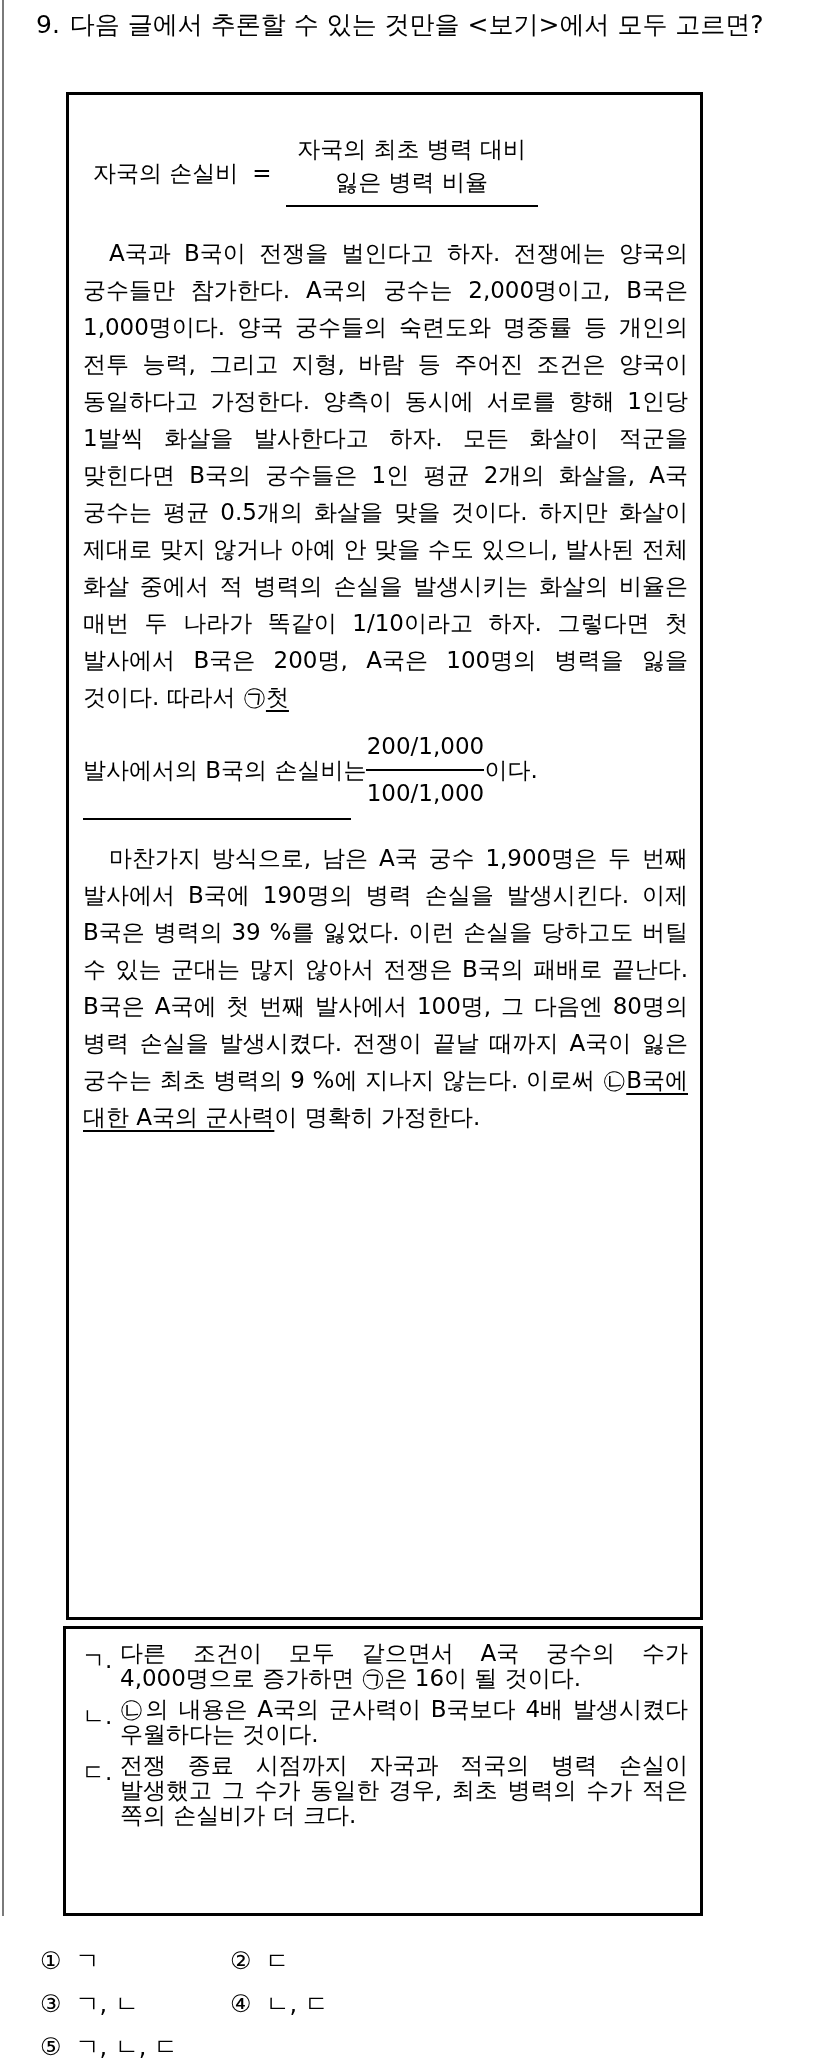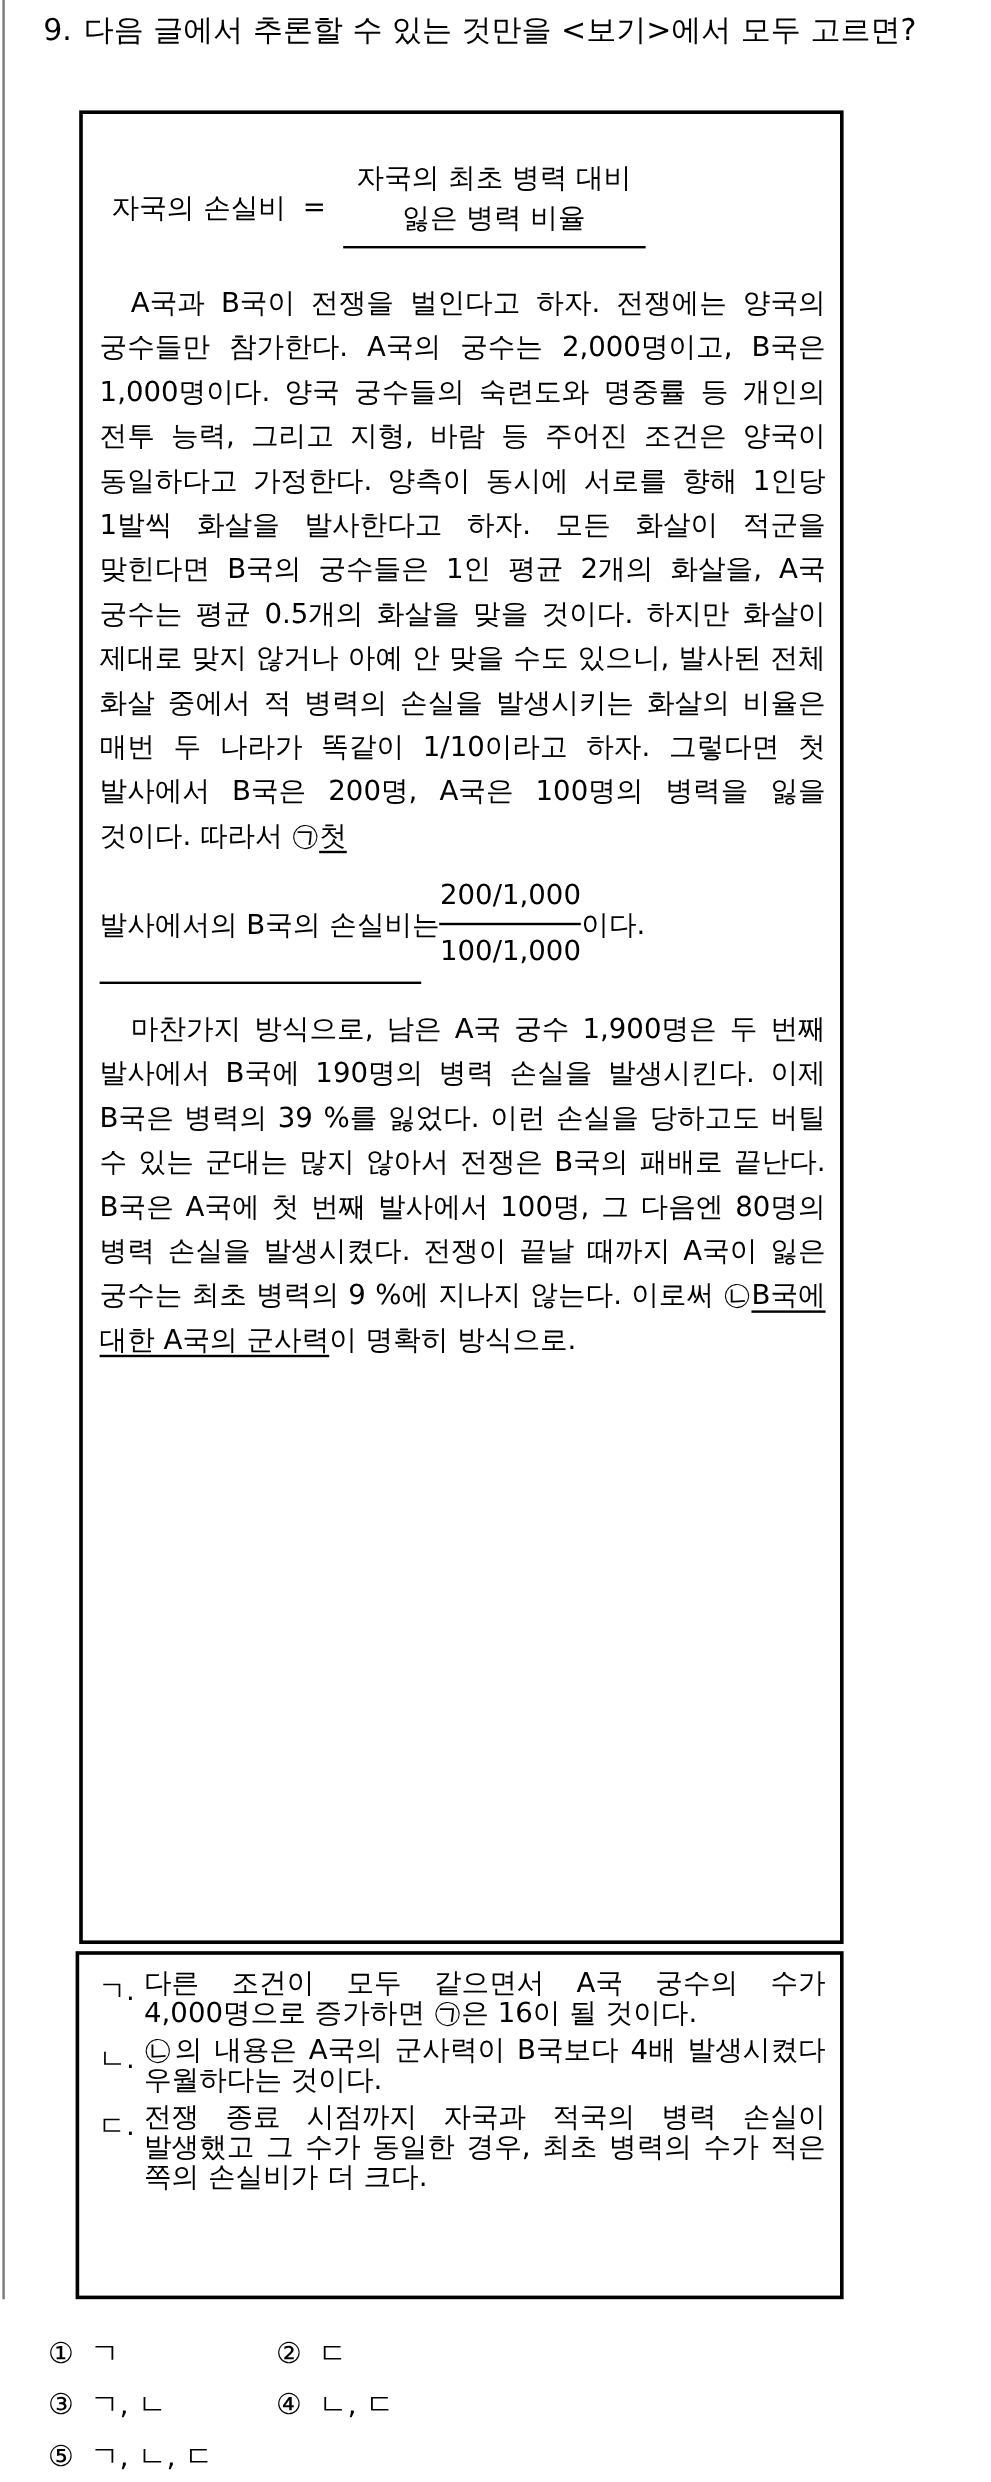--- a/index.html
+++ b/index.html
@@ -139,21 +139,21 @@
     <span>발사에서의 B국의 손실비는</span>
     <div class="frac frac-narrow">
       <div class="frac-num">200/1,000</div>
       <div class="frac-bar"></div>
       <div class="frac-den">100/1,000</div>
     </div>
     <span>이다.</span>
     <div class="lead-underline"></div>
   </div>
 
-  <p class="para"><span>마찬가지 방식으로, 남은 A국 궁수 1,900명은 두 번째 발사에서 B국에 190명의 병력 손실을 발생시킨다. 이제 B국은 병력의 39 %를 잃었다. 이런 손실을 당하고도 버틸 수 있는 군대는 많지 않아서 전쟁은 B국의 패배로 끝난다. B국은 A국에 첫 번째 발사에서 100명, 그 다음엔 80명의 병력 손실을 발생시켰다. 전쟁이 끝날 때까지 A국이 잃은 궁수는 최초 병력의 9 %에 지나지 않는다. 이로써 </span><span>㉡</span><span class="u">B국에 대한 A국의 군사력</span><span>이 명확히 방식으로.</span></p>
+  <p class="para"><span>마찬가지 방식으로, 남은 A국 궁수 1,900명은 두 번째 발사에서 B국에 190명의 병력 손실을 발생시킨다. 이제 B국은 병력의 39 %를 잃었다. 이런 손실을 당하고도 버틸 수 있는 군대는 많지 않아서 전쟁은 B국의 패배로 끝난다. B국은 A국에 첫 번째 발사에서 100명, 그 다음엔 80명의 병력 손실을 발생시켰다. 전쟁이 끝날 때까지 A국이 잃은 궁수는 최초 병력의 9 %에 지나지 않는다. 이로써 </span><span>㉡</span><span class="u">B국에 대한 A국의 군사력</span><span>이 명확히 가정한다.</span></p>
 
 </div>
 
 <div class="bogi-box">
   <div class="bogi-item">
     <span class="bogi-marker">ㄱ.</span>
     <span class="bogi-text">다른 조건이 모두 같으면서 A국 궁수의 수가 4,000명으로 증가하면 ㉠은 16이 될 것이다.</span>
   </div>
   <div class="bogi-item">
     <span class="bogi-marker">ㄴ.</span>

